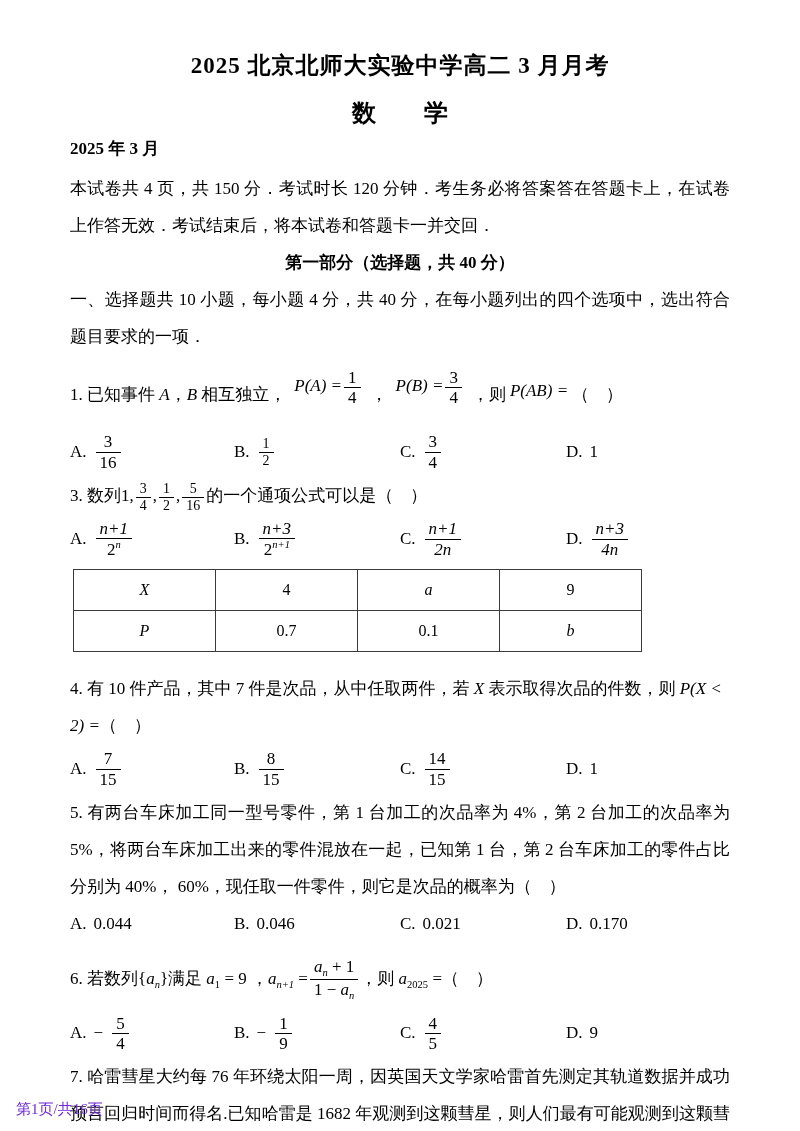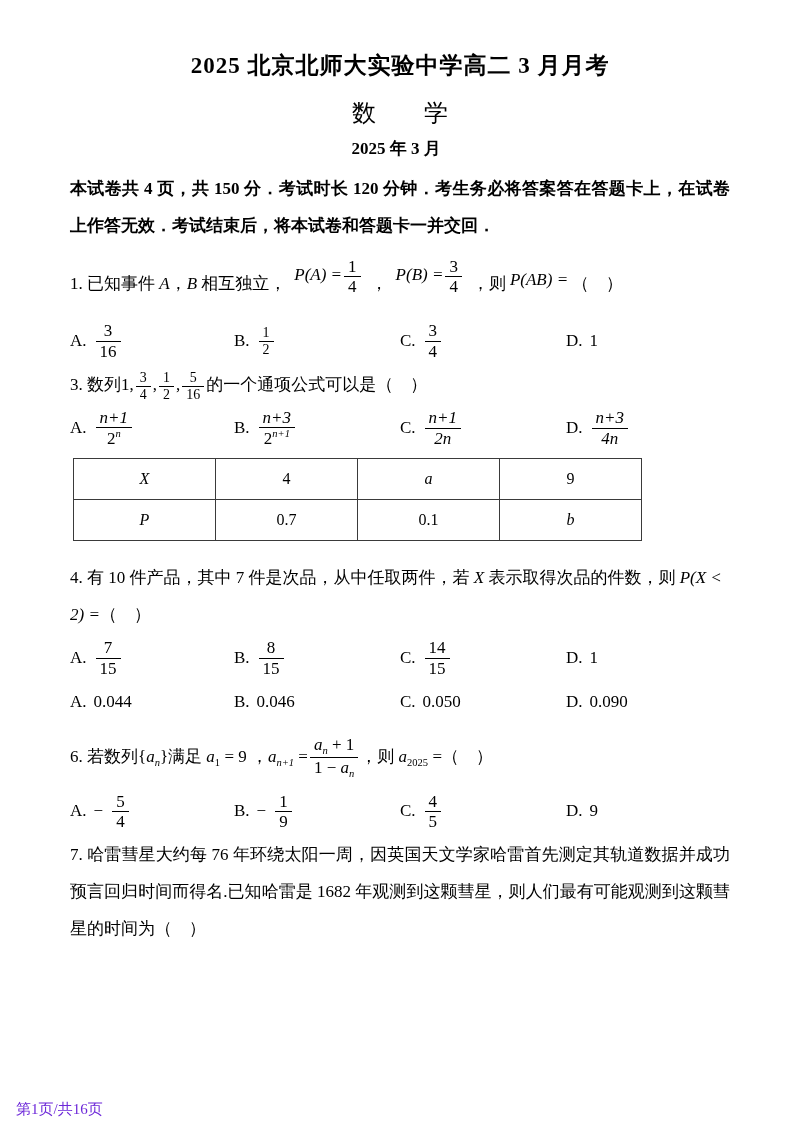--- a/index.html
+++ b/index.html
@@ -8,24 +8,24 @@
     width:800px; height:1131px;
     margin:0 auto;
     box-sizing:border-box;
     padding:50px 70px 16px 70px;
     background:#ffffff;
     color:#000;
     font-family:"Liberation Serif", serif;
     font-size:17px;
   }
   .exam-title { font-size:23px; font-weight:bold; text-align:center; margin:0 0 16px 0; letter-spacing:1px; }
-  .subject-title { font-size:24px; font-weight:normal; text-align:center; margin:12px 0 8px 0; }
-  .exam-date { text-align:center; font-weight:bold; font-size:17px; margin:0 8px 10px 0; }
+  .subject-title { font-size:24px; font-weight:bold; text-align:center; margin:12px 0 8px 0; }
+  .exam-date { text-align:left; font-weight:bold; font-size:17px; margin:0 8px 10px 0; }
   p.block { margin:0; line-height:37px; text-align:justify; }
-  .bold { font-weight:bold; }
+  .bold { font-weight:normal; }
   .section-title { text-align:center; font-weight:bold; line-height:37px; margin:0; }
   section.question { margin:0; }
   .stem { margin:0; line-height:37px; }
   .stem-math { line-height:30px; padding:14px 0 6px 0; }
   .frac { display:inline-block; vertical-align:middle; text-align:center; line-height:1.12; margin:0 2px; }
   .frac .num { display:block; border-bottom:1px solid #000; padding:0 4px; }
   .frac .den { display:block; padding:0 4px; }
   .frac-sm { font-size:0.82em; }
   .opts { display:grid; grid-template-columns:164px 166px 166px 1fr; align-items:center; min-height:50px; }
   .opts-text { min-height:38px; }
@@ -43,20 +43,22 @@
 <body>
 
 <div class="page">
 
   <h1 class="exam-title">2025 北京北师大实验中学高二 3 月月考</h1>
   <div class="subject-title">数　　学</div>
   <div class="exam-date">2025 年 3 月</div>
 
   <p class="block bold">本试卷共 4 页，共 150 分．考试时长 120 分钟．考生务必将答案答在答题卡上，在试卷上作答无效．考试结束后，将本试卷和答题卡一并交回．</p>
 
+  <div class="section-title">第一部分（选择题，共 40 分）</div>
+  <p class="block bold">一、选择题共 10 小题，每小题 4 分，共 40 分，在每小题列出的四个选项中，选出符合题目要求的一项．</p>
 
   <section class="question">
     <p class="stem stem-math"><span>1. 已知事件 </span><span class="it">A</span><span>，</span><span class="it">B</span><span> 相互独立，</span><span class="raise"><span class="it">P(A) =</span><span class="frac"><span class="num">1</span><span class="den">4</span></span></span><span>，</span><span class="raise"><span class="it">P(B) =</span><span class="frac"><span class="num">3</span><span class="den">4</span></span></span><span>，则</span><span class="raise2"><span class="it">P(AB) =</span></span><span>（　）</span></p>
     <div class="opts">
       <div class="opt">
           <span>A.</span>
           <span class="frac">
             <span class="num">3</span>
             <span class="den">16</span>
           </span>
@@ -160,36 +162,37 @@
           </span>
         </div>
       <div class="opt">
           <span>D.</span>
           <span>1</span>
         </div>
     </div>
   </section>
 
   <section class="question">
+    <p class="block">5. 有两台车床加工同一型号零件，第 1 台加工的次品率为 4%，第 2 台加工的次品率为 5%，将两台车床加工出来的零件混放在一起，已知第 1 台，第 2 台车床加工的零件占比分别为 40%， 60%，现任取一件零件，则它是次品的概率为（　）</p>
     <div class="opts opts-text">
       <div class="opt">
           <span>A.</span>
           <span>0.044</span>
         </div>
       <div class="opt">
           <span>B.</span>
           <span>0.046</span>
         </div>
       <div class="opt">
           <span>C.</span>
-          <span>0.050</span>
-        </div>
-      <div class="opt">
-          <span>D.</span>
-          <span>0.090</span>
+          <span>0.021</span>
+        </div>
+      <div class="opt">
+          <span>D.</span>
+          <span>0.170</span>
         </div>
     </div>
   </section>
 
   <section class="question">
     <p class="stem stem-math"><span>6. 若数列</span><span>{</span><span class="it">a</span><sub class="it">n</sub><span>}</span><span>满足 </span><span class="it">a</span><sub>1</sub><span> = 9 ，</span><span class="it">a</span><sub class="it">n+1</sub><span> =</span><span class="frac"><span class="num"><span class="it">a</span><sub class="it">n</sub><span> + 1</span></span><span class="den"><span>1 − </span><span class="it">a</span><sub class="it">n</sub></span></span><span>，则 </span><span class="it">a</span><sub>2025</sub><span> =</span><span>（　）</span></p>
     <div class="opts">
       <div class="opt">
           <span>A.</span>
           <span>−</span>

